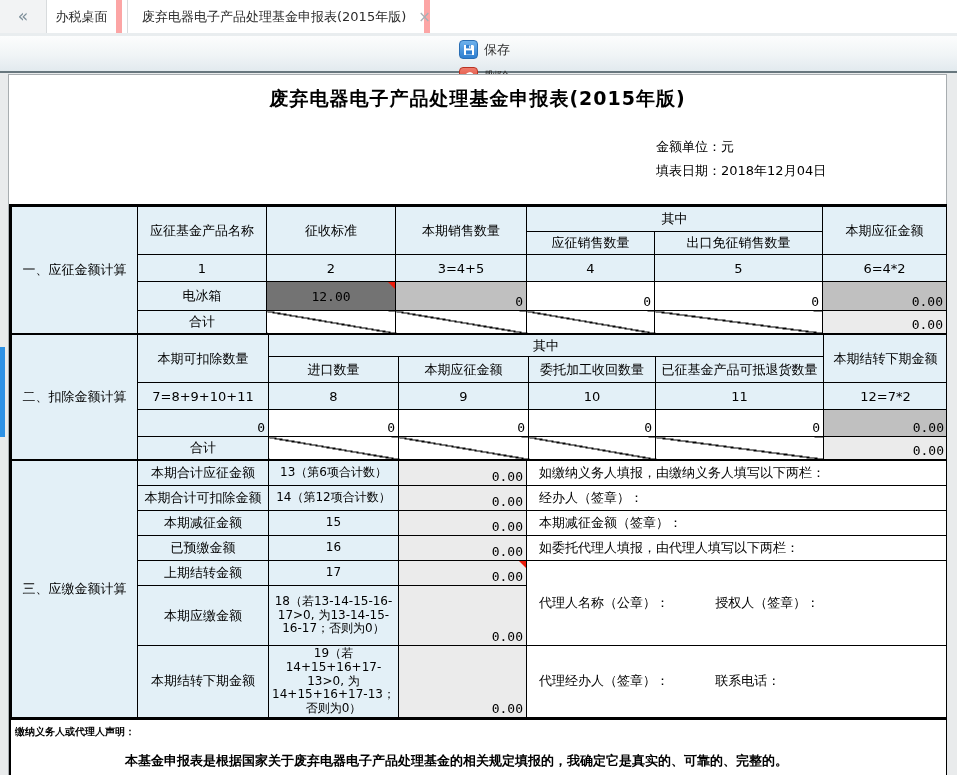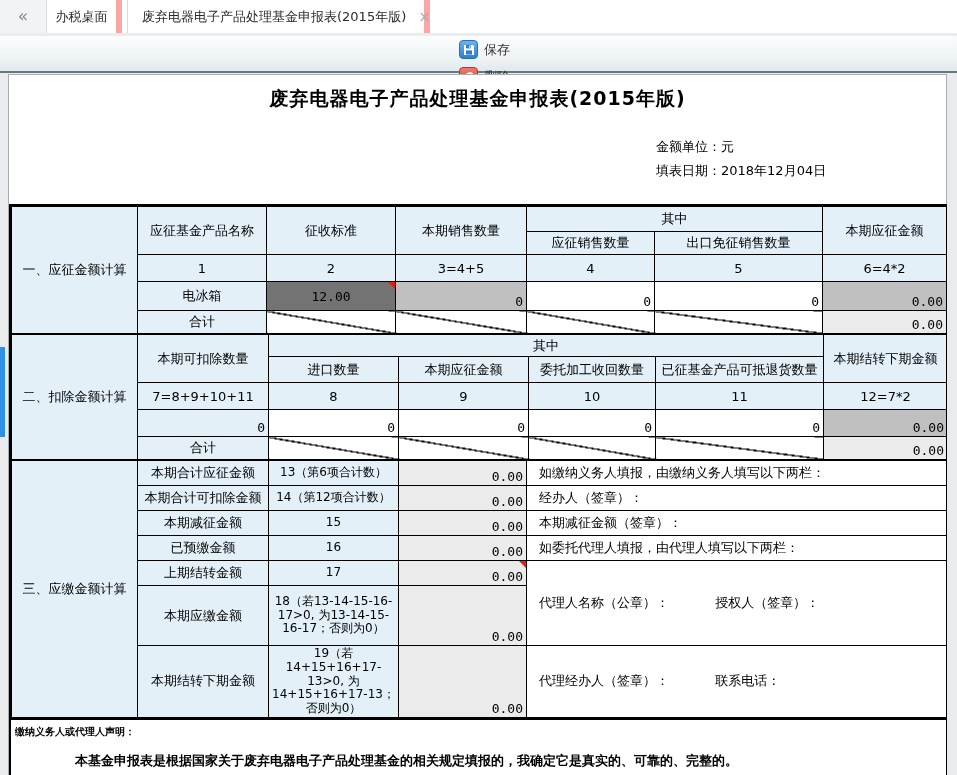--- a/index.html
+++ b/index.html
@@ -58,21 +58,21 @@
     #000 calc(50% - 0.7px), #000 calc(50% + 0.7px), transparent calc(50% + 0.7px)); }
   .marker { position:absolute; top:0; right:0; width:0; height:0;
     border-top:7px solid #ec1c0c; border-left:7px solid transparent; }
   .formula { font-size:12px; line-height:1.15; padding:1px 1px; }
   .notecell { text-align:left; padding-left:12px; background:#fff; }
   .note2 { display:inline-block; margin-left:42px; }
 
   
   .decl { height:60px; border-top:2px solid #000; background:#fff; padding:5px 4px 0 4px; }
   .decl-head { font-weight:bold; font-size:10px; }
-  .decl-body { font-weight:bold; font-size:13px; margin:13px 0 0 60px; }
+  .decl-body { font-weight:bold; font-size:13px; margin:13px 0 0 110px; }
 
   .bluestrip { position:absolute; left:0; top:347px; width:5px; height:90px; background:#2e91e5; }
   .right-gutter { position:absolute; right:0; top:74px; width:10px; height:701px; background:#e9ebec; }
 </style>
 </head>
 <body>
 
 <div class="screen">
 
   <div class="tabbar">

